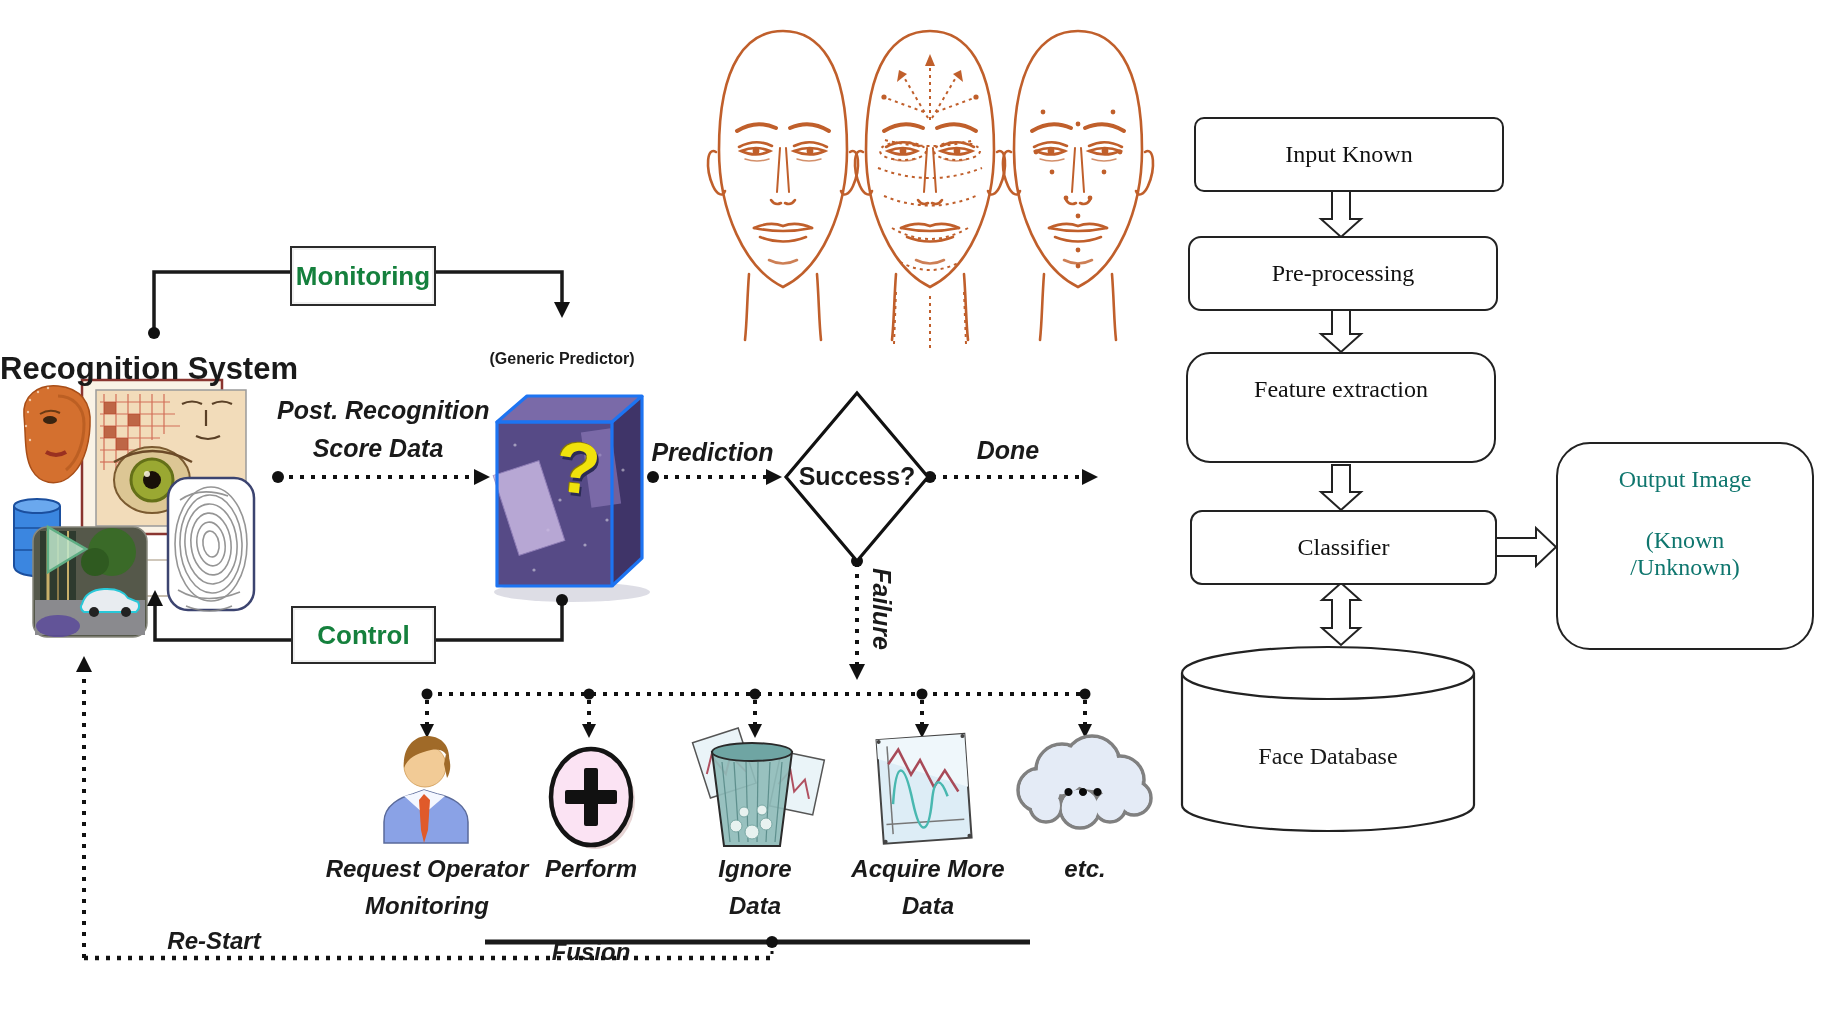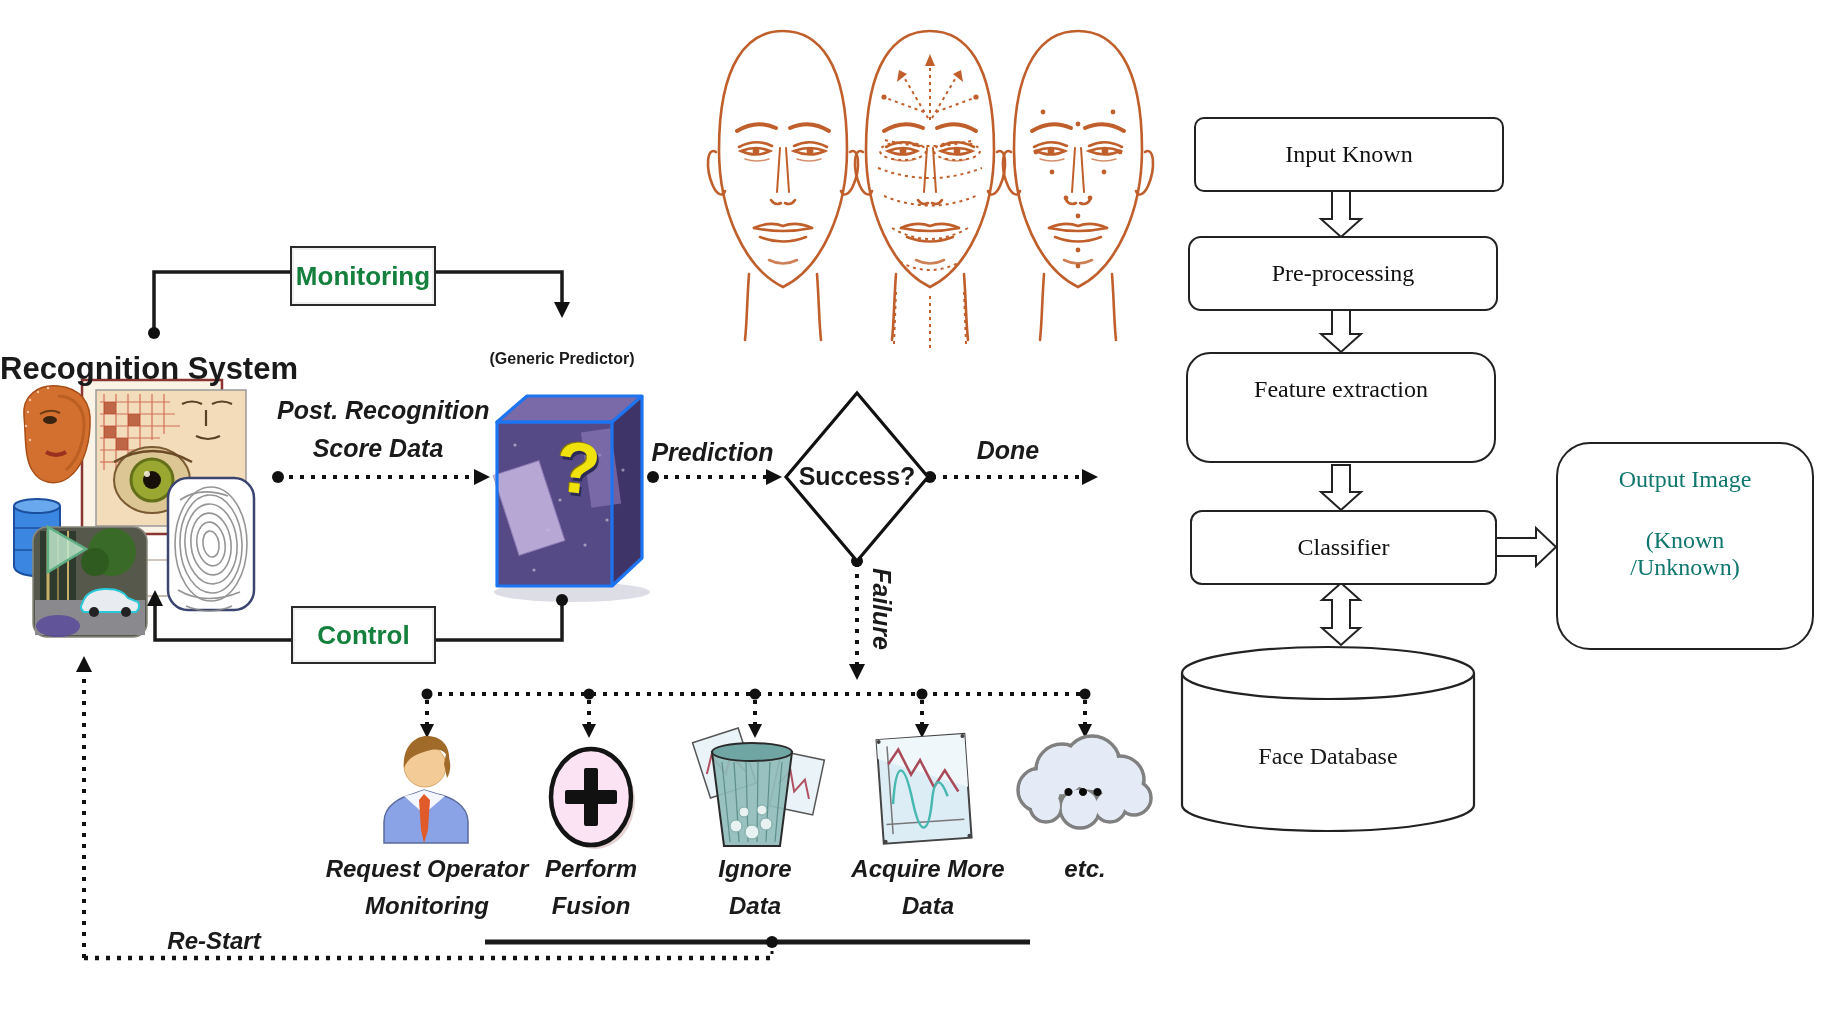--- a/index.html
+++ b/index.html
@@ -406,21 +406,21 @@
   <div class="lbl it" style="left:952px;top:436px;width:112px;font-size:25px;">Done</div>
 
   <div id="failure-lbl">Failure</div>
 
   <div class="plainbox" style="left:291px;top:606px;width:141px;height:54px;">Control</div>
 
   <div class="lbl it" style="left:322px;top:856px;width:210px;font-size:24px;">Request Operator</div>
   <div class="lbl it" style="left:322px;top:893px;width:210px;font-size:24px;">Monitoring</div>
 
   <div class="lbl it" style="left:486px;top:856px;width:210px;font-size:24px;">Perform</div>
-  <div class="lbl it" style="left:486px;top:893px;width:210px;font-size:24px;">Fusion</div>
+  <div class="lbl it" style="left:486px;top:939px;width:210px;font-size:24px;">Fusion</div>
 
   <div class="lbl it" style="left:650px;top:856px;width:210px;font-size:24px;">Ignore</div>
   <div class="lbl it" style="left:650px;top:893px;width:210px;font-size:24px;">Data</div>
 
   <div class="lbl it" style="left:823px;top:856px;width:210px;font-size:24px;">Acquire More</div>
   <div class="lbl it" style="left:823px;top:893px;width:210px;font-size:24px;">Data</div>
 
   <div class="lbl it" style="left:980px;top:856px;width:210px;font-size:24px;">etc.</div>
 
   <div id="cloud-dots">•••</div>

